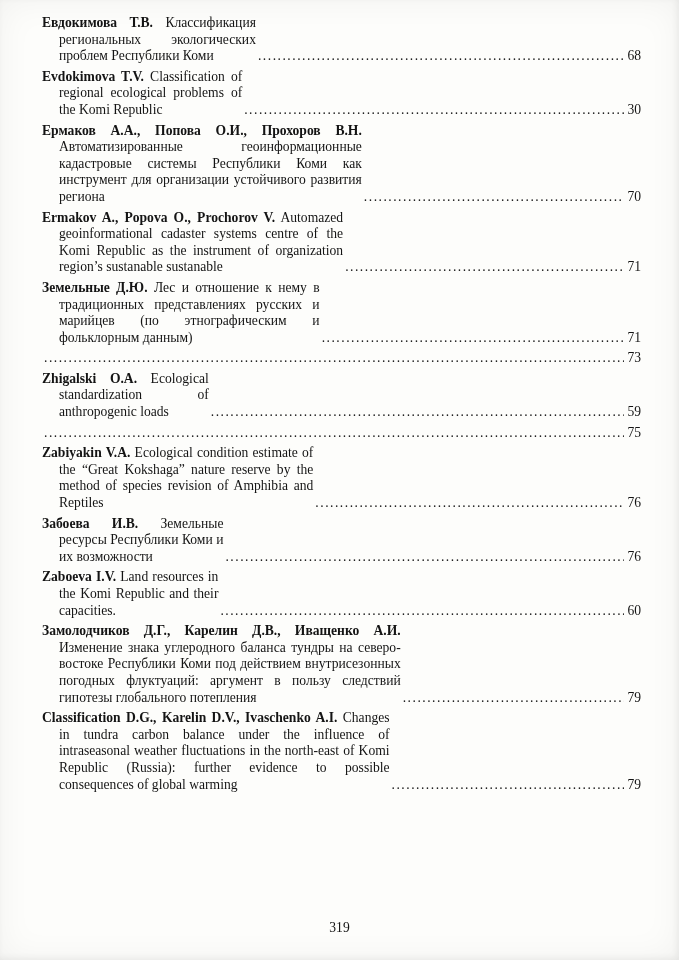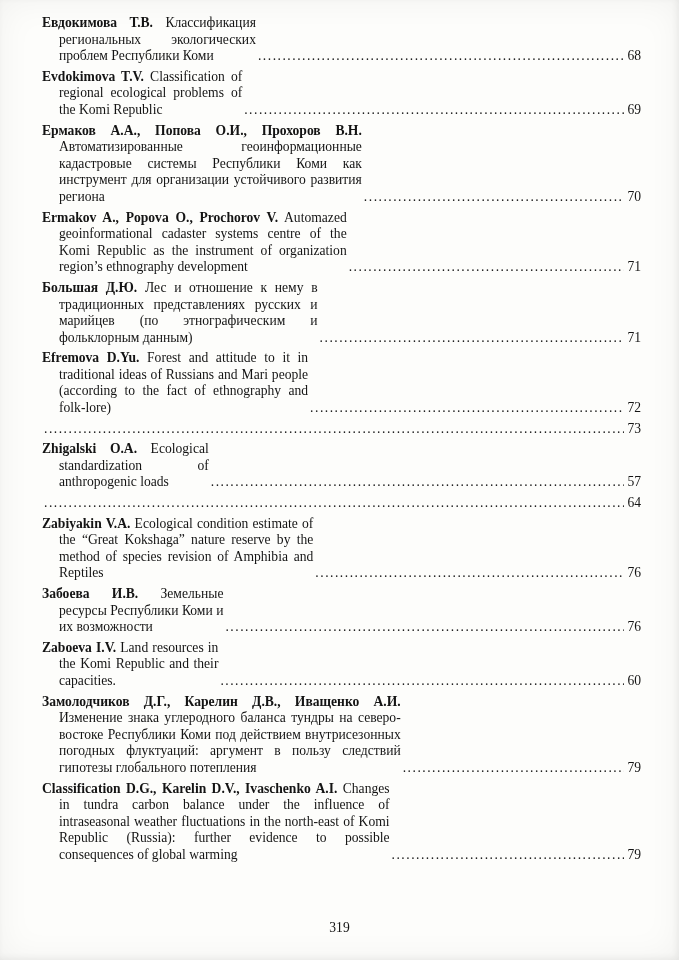--- a/index.html
+++ b/index.html
@@ -70,61 +70,56 @@
   <div class="toc-list" id="toc-list">
   <div class="entry">
     <span class="text"><b class="authors">Евдокимова Т.В.</b> <span class="title">Классификация региональных экологических проблем Республики Коми</span></span>
     <span class="filler"></span>
     <span class="pageno">68</span>
   </div>
 
   <div class="entry">
     <span class="text"><b class="authors">Evdokimova T.V.</b> <span class="title">Classification of regional ecological problems of the Komi Republic</span></span>
     <span class="filler"></span>
-    <span class="pageno">69</span>
+    <span class="pageno">30</span>
   </div>
 
   <div class="entry">
     <span class="text"><b class="authors">Ермаков А.А., Попова О.И., Прохоров В.Н.</b> <span class="title">Автоматизированные геоинформационные кадастровые системы Республики Коми как инструмент для организации устойчивого развития региона</span></span>
     <span class="filler"></span>
     <span class="pageno">70</span>
   </div>
 
   <div class="entry">
-    <span class="text"><b class="authors">Ermakov A., Popova O., Prochorov V.</b> <span class="title">Automazed geoinformational cadaster systems centre of the Komi Republic as the instrument of organization region’s ethnography development</span></span>
+    <span class="text"><b class="authors">Ermakov A., Popova O., Prochorov V.</b> <span class="title">Automazed geoinformational cadaster systems centre of the Komi Republic as the instrument of organization region’s sustanable sustanable</span></span>
     <span class="filler"></span>
     <span class="pageno">71</span>
   </div>
 
   <div class="entry">
-    <span class="text"><b class="authors">Большая Д.Ю.</b> <span class="title">Лес и отношение к нему в традиционных представлениях русских и марийцев (по этнографическим и фольклорным данным)</span></span>
+    <span class="text"><b class="authors">Земельные Д.Ю.</b> <span class="title">Лес и отношение к нему в традиционных представлениях русских и марийцев (по этнографическим и фольклорным данным)</span></span>
     <span class="filler"></span>
     <span class="pageno">71</span>
   </div>
 
-  <div class="entry">
-    <span class="text"><b class="authors">Efremova D.Yu.</b> <span class="title">Forest and attitude to it in traditional ideas of Russians and Mari people (according to the fact of ethnography and folk-lore)</span></span>
-    <span class="filler"></span>
-    <span class="pageno">72</span>
-  </div>
 
   <div class="entry">
     <span class="filler"></span>
     <span class="pageno">73</span>
   </div>
 
   <div class="entry">
     <span class="text"><b class="authors">Zhigalski O.A.</b> <span class="title">Ecological standardization of anthropogenic loads</span></span>
     <span class="filler"></span>
-    <span class="pageno">57</span>
+    <span class="pageno">59</span>
   </div>
 
   <div class="entry">
     <span class="filler"></span>
-    <span class="pageno">64</span>
+    <span class="pageno">75</span>
   </div>
 
   <div class="entry">
     <span class="text"><b class="authors">Zabiyakin V.A.</b> <span class="title">Ecological condition estimate of the “Great Kokshaga” nature reserve by the method of species revision of Amphibia and Reptiles</span></span>
     <span class="filler"></span>
     <span class="pageno">76</span>
   </div>
 
   <div class="entry">
     <span class="text"><b class="authors">Забоева И.В.</b> <span class="title">Земельные ресурсы Республики Коми и их возможности</span></span>

